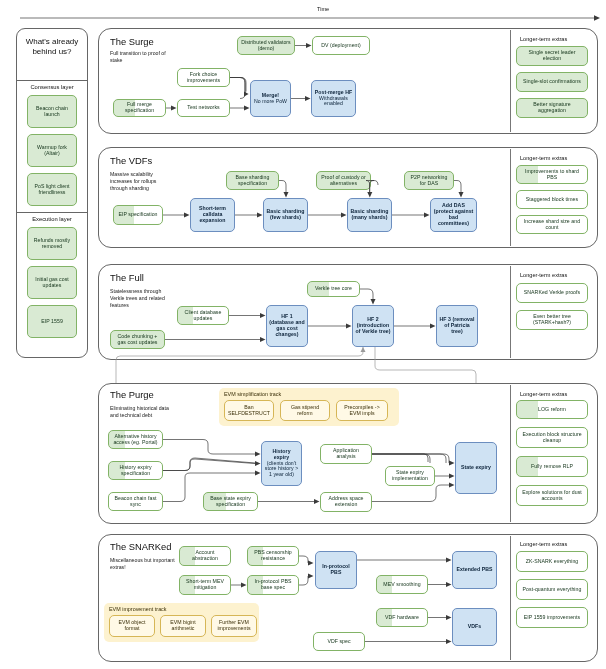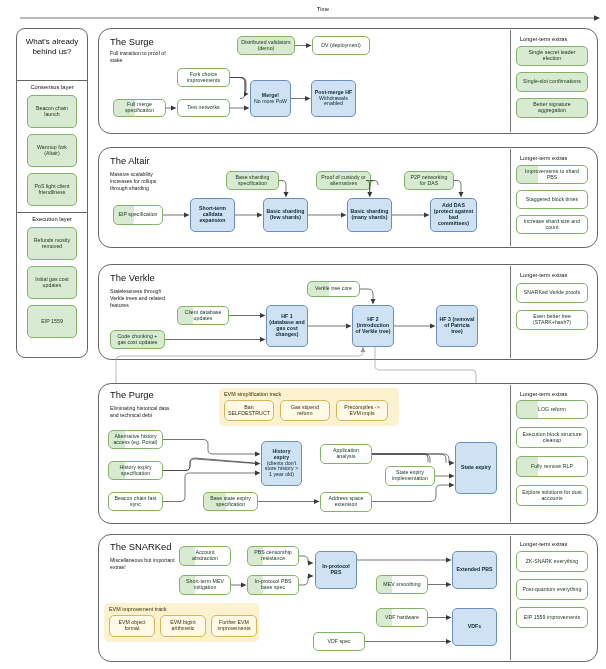--- a/index.html
+++ b/index.html
@@ -148,21 +148,21 @@
     <polygon class="hd" points="244,91.5 248.6,94 244,96.5"></polygon>
     <line x1="166" y1="108" x2="171" y2="108"></line>
     <polygon class="hd" points="171,105.5 176.5,108 171,110.5"></polygon>
     <line x1="230" y1="108" x2="244" y2="108"></line>
     <polygon class="hd" points="244,105.5 249.5,108 244,110.5"></polygon>
     <line x1="291" y1="98.5" x2="305" y2="98.5"></line>
     <polygon class="hd" points="305,96 310.5,98.5 305,101"></polygon>
   </svg>
 
   <div class="panel" style="left:98px;top:147px;width:500px;height:101px;"></div>
-  <div class="panel-title" style="left:110px;top:155px;">The Altair</div>
+  <div class="panel-title" style="left:110px;top:155px;">The VDFs</div>
   <div class="panel-sub" style="left:110px;top:171px;width:64px;">Massive scalability increases for rollups through sharding</div>
   <div class="divider" style="left:510px;top:149px;height:97px;"></div>
   <div class="extras-title" style="left:520px;top:155px;">Longer-term extras</div>
 
   <div class="node green halfgreen2" style="left:516px;top:165px;width:72px;height:19px;">
     <span>Improvements to shard PBS</span>
     </div>
   <div class="node white" style="left:516px;top:190px;width:72px;height:19px;">
     <span>Staggered block times</span>
     </div>
@@ -209,21 +209,21 @@
     <polygon class="hd" points="184,212.5 189.5,215 184,217.5"></polygon>
     <line x1="235" y1="215" x2="257" y2="215"></line>
     <polygon class="hd" points="257,212.5 262.5,215 257,217.5"></polygon>
     <line x1="308" y1="215" x2="341" y2="215"></line>
     <polygon class="hd" points="341,212.5 346.5,215 341,217.5"></polygon>
     <line x1="392" y1="215" x2="424" y2="215"></line>
     <polygon class="hd" points="424,212.5 429.5,215 424,217.5"></polygon>
   </svg>
 
   <div class="panel" style="left:98px;top:264px;width:500px;height:96px;"></div>
-  <div class="panel-title" style="left:110px;top:272px;">The Verkle</div>
+  <div class="panel-title" style="left:110px;top:272px;">The Full</div>
   <div class="panel-sub" style="left:110px;top:288px;width:64px;">Statelessness through Verkle trees and related features</div>
   <div class="divider" style="left:510px;top:266px;height:92px;"></div>
   <div class="extras-title" style="left:520px;top:272px;">Longer-term extras</div>
 
   <div class="node white" style="left:516px;top:283px;width:72px;height:20px;">
     <span>SNARKed Verkle proofs</span>
     </div>
   <div class="node white" style="left:516px;top:310px;width:72px;height:20px;">
     <span>Even better tree (STARK+hash?)</span>
     </div>

